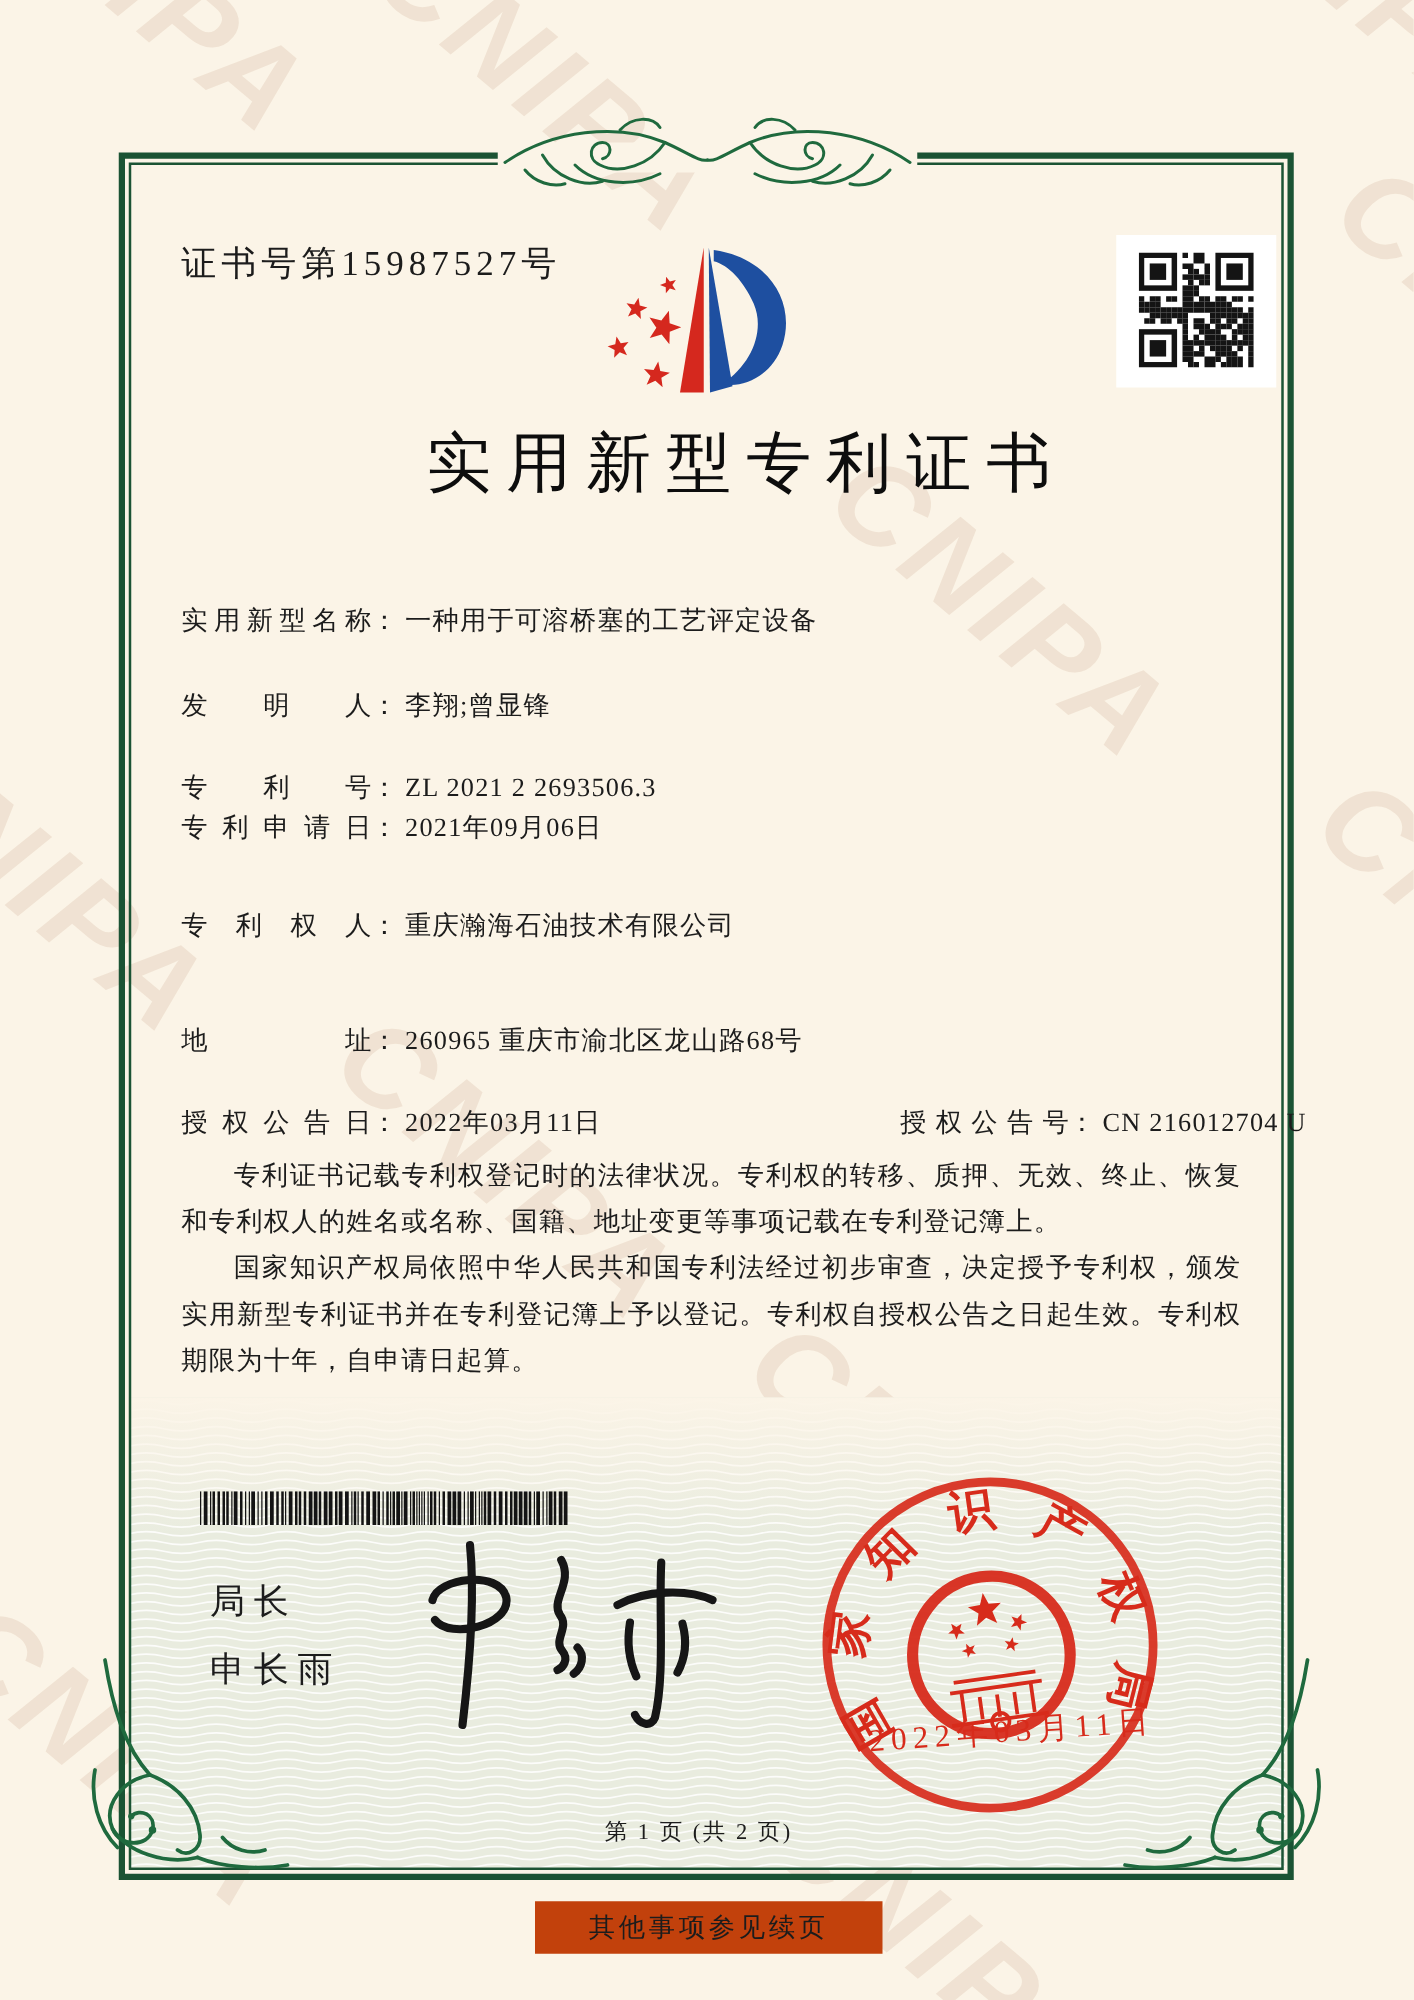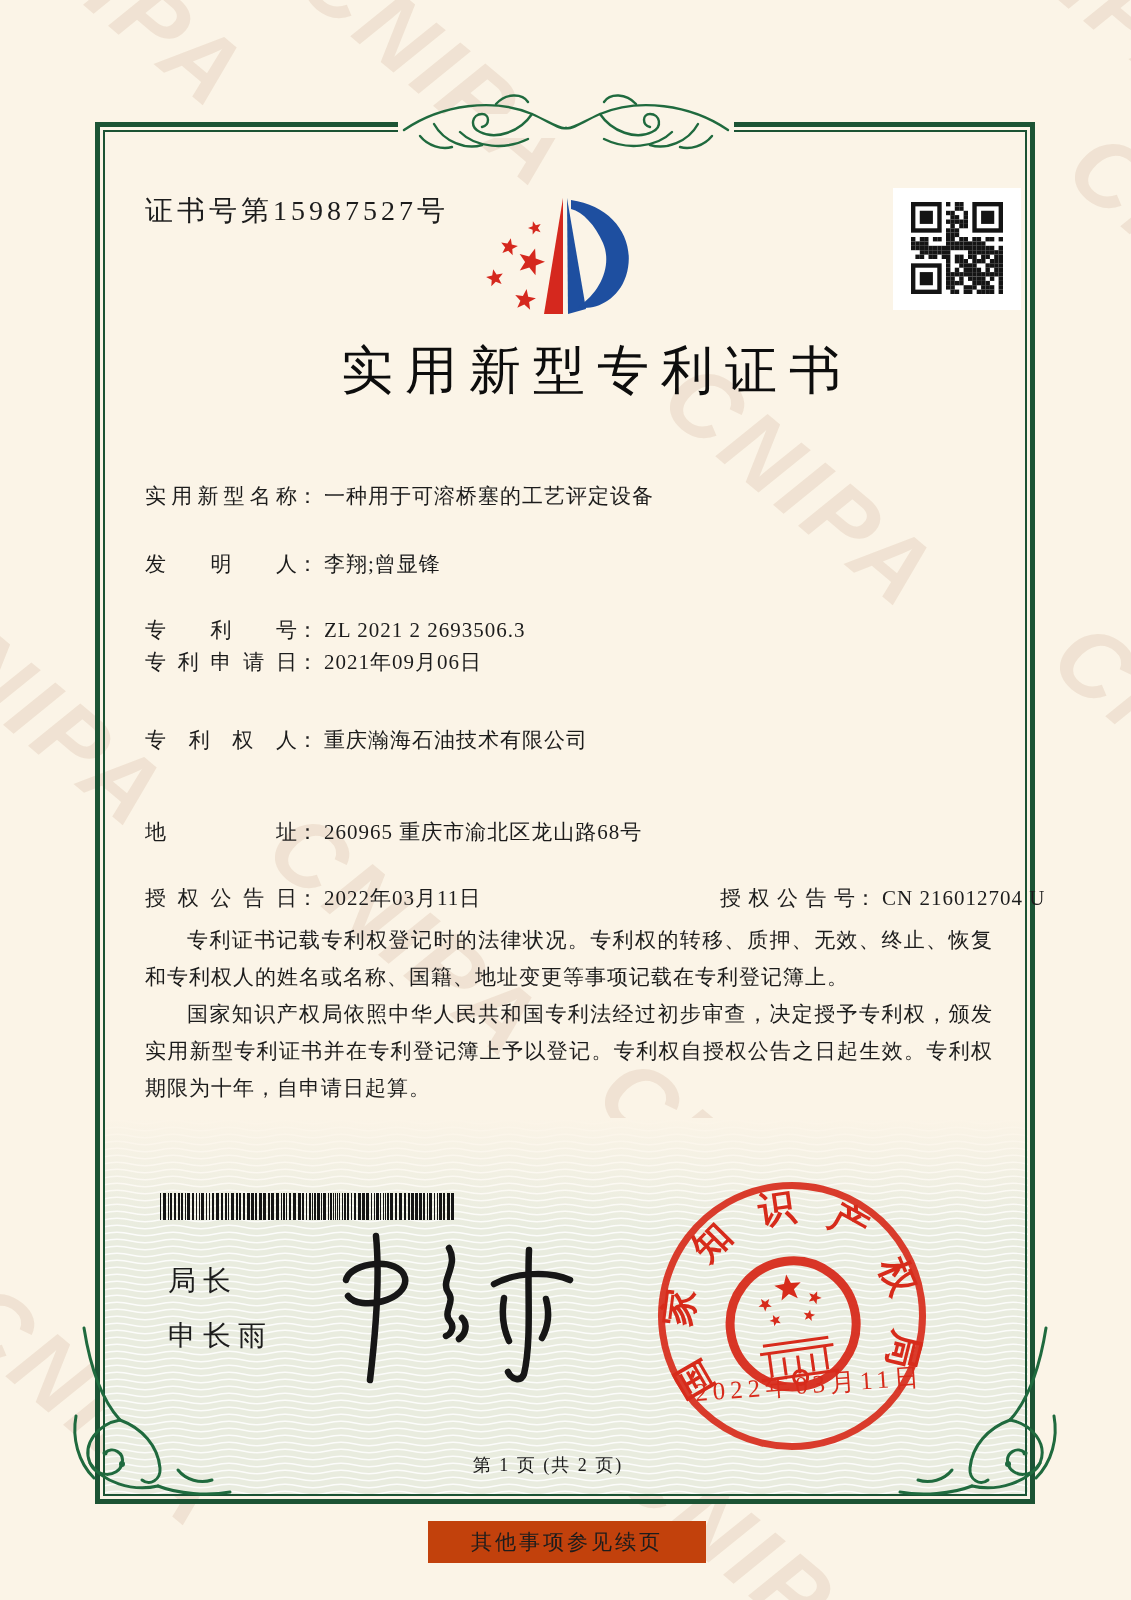--- a/index.html
+++ b/index.html
@@ -57,21 +57,21 @@
     font-family:"Liberation Sans","DejaVu Sans",sans-serif; font-size:28px; letter-spacing:7px; }
   .signer div { margin-bottom:17px; }
   #signature { position:absolute; left:318px; top:1222px; z-index:6; }
   .seal { position:absolute; left:658px; top:1182px; width:268px; height:268px; z-index:6;
     transform:rotate(-8deg); }
   .seal-circle { position:absolute; left:0; top:0; width:268px; height:268px;
     border:7px solid rgba(215,43,27,0.92); border-radius:50%; }
   .seal svg { position:absolute; left:0; top:0; }
   .seal-date { position:absolute; left:695px; top:1368px; z-index:7;
     font-size:25px; letter-spacing:5px; color:#d72b1b; transform:rotate(-4deg); white-space:nowrap; }
-  .page-num { position:absolute; left:78px; top:1453px; width:940px; z-index:5;
+  .page-num { position:absolute; left:89px; top:1453px; width:940px; z-index:5;
     text-align:center; font-size:18px; letter-spacing:2px; }
   .cont-note { position:absolute; left:428px; top:1521px; width:278px; height:42px; z-index:5;
     background:#c2410c; text-align:center; line-height:42px; font-size:21px; letter-spacing:3px; }
 </style>
 </head>
 <body>
 
 <div class="page">
 
   <div class="wm" style="left:-50px; top:-70px;">CNIPA</div>

